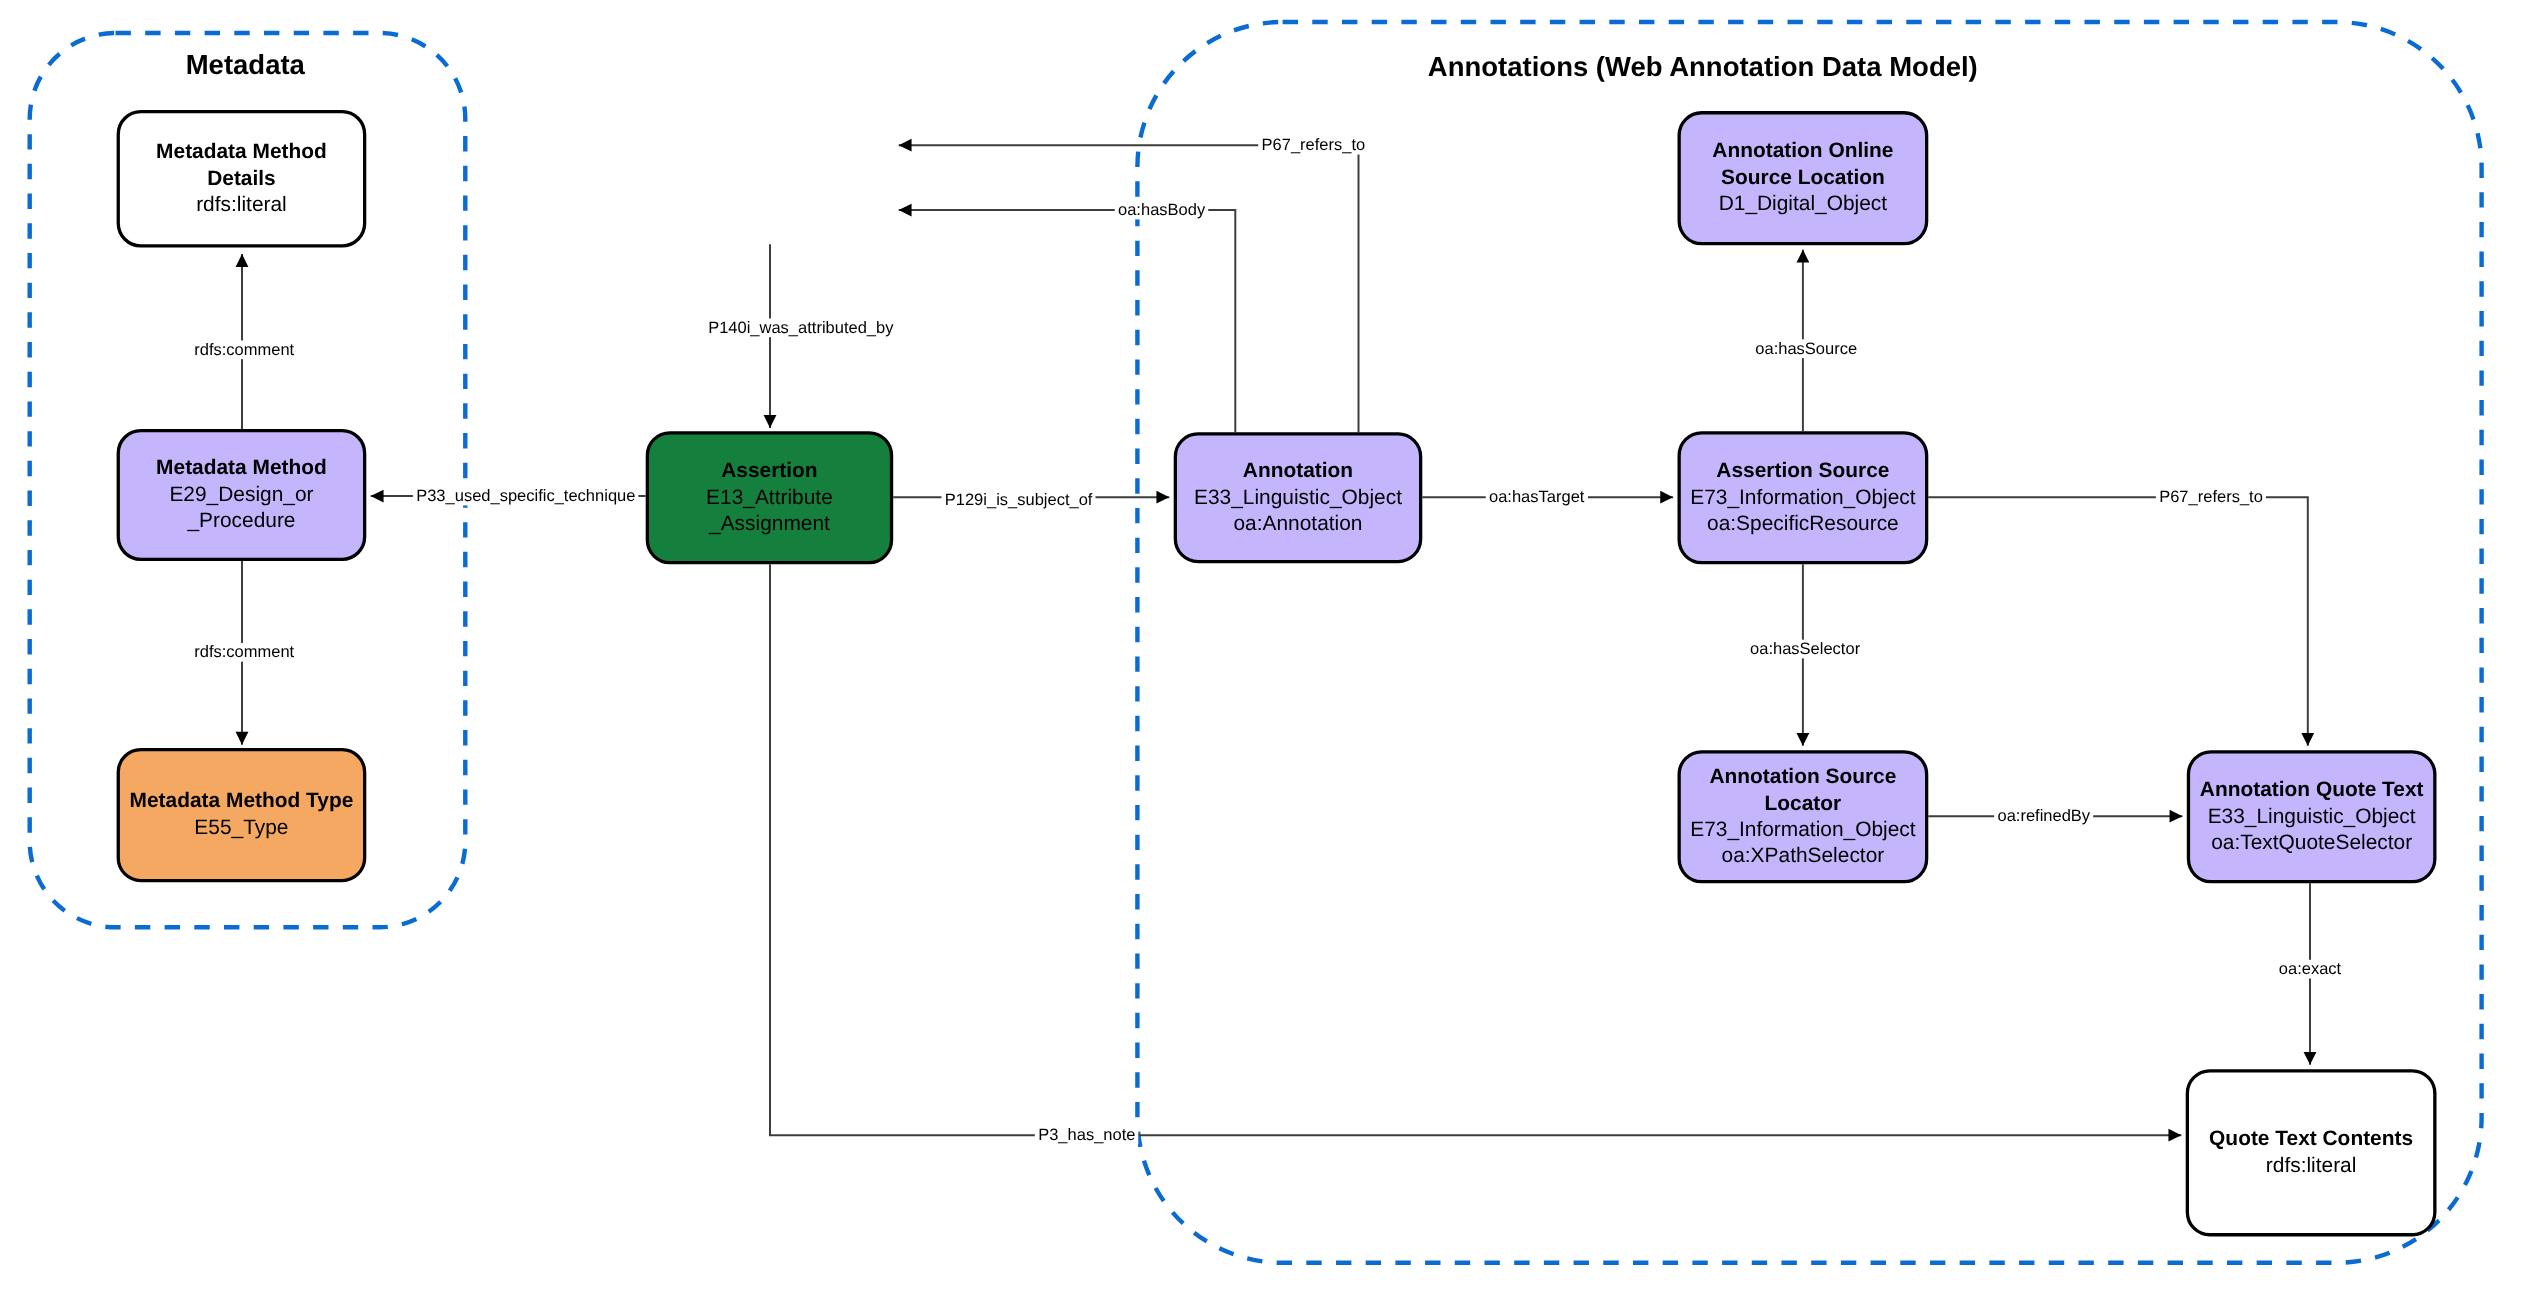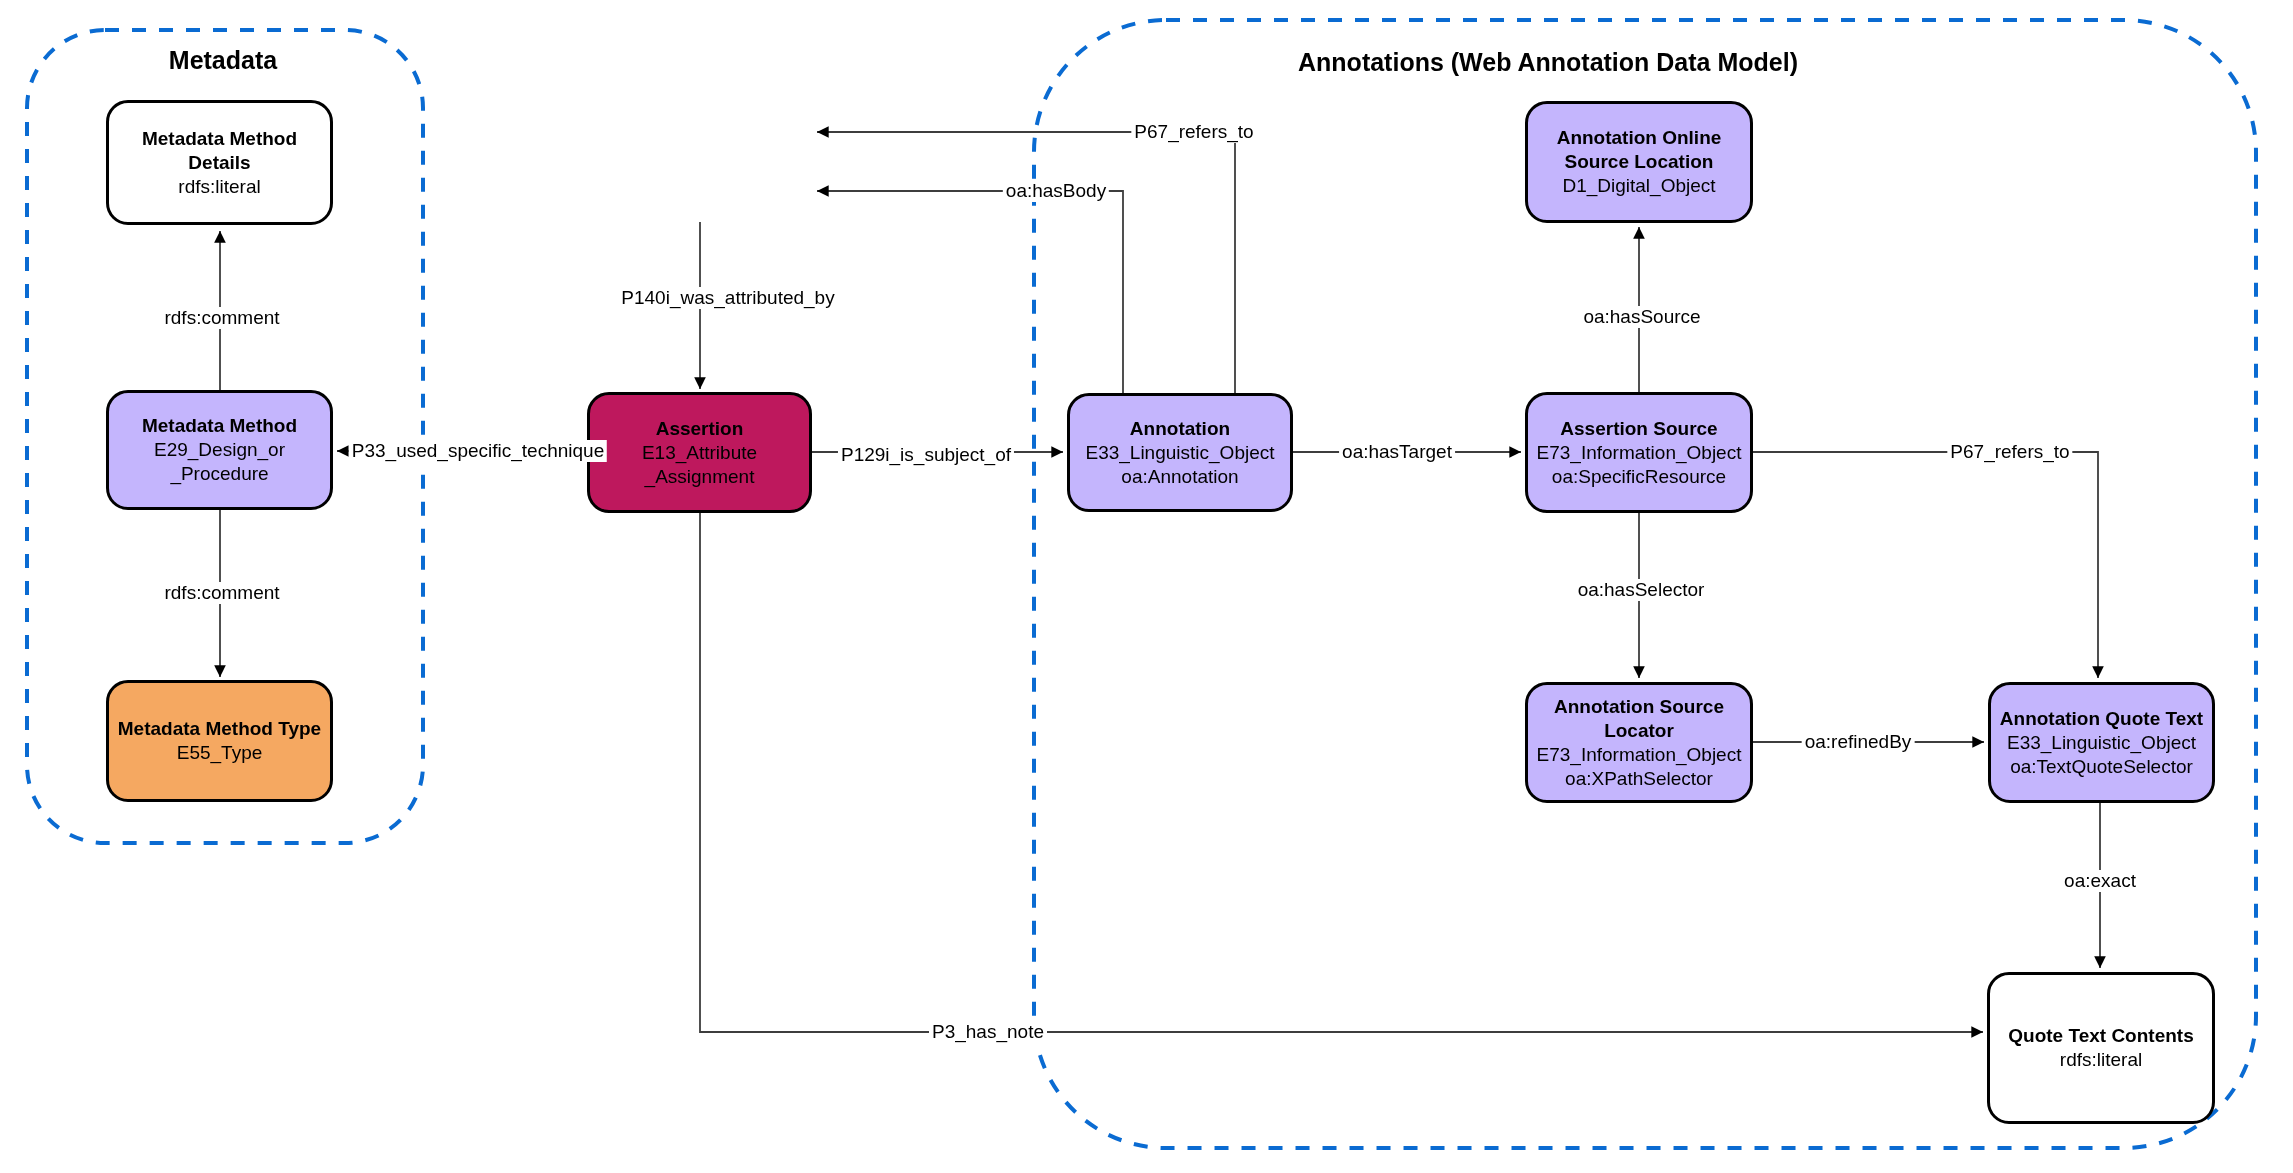--- a/index.html
+++ b/index.html
@@ -45,26 +45,26 @@
     line-height: 24px;
     color: #000;
     padding: 4px 2px;
     z-index: 3;
   }
   .node .t { font-weight: bold; }
   .node .l { white-space: nowrap; }
   .fill-white  { background: #FFFFFF; }
   .fill-yellow { background: #c4b5fd; }
   .fill-orange { background: #F5A861; }
-  .fill-blue   { background: #be185d; }
+  .fill-blue   { background: #15803d; }
   .elabel {
     position: absolute;
     transform: translate(-50%, -50%);
     background: #ffffff;
-    font-size: 19px;
+    font-size: 15px;
     color: #000;
     padding: 0 3px;
     white-space: nowrap;
     z-index: 4;
   }
 </style>
 </head>
 <body>
 
 <div id="canvas">

